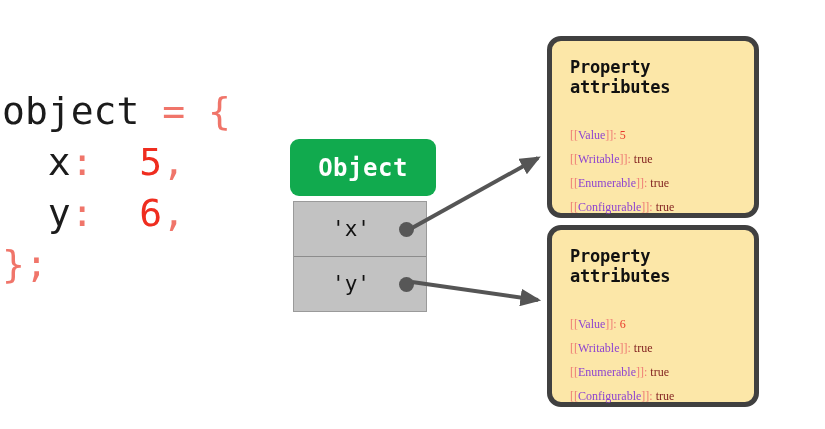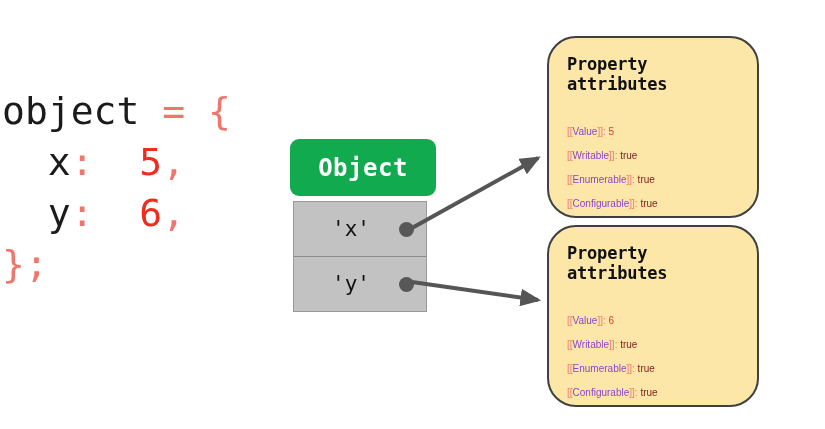--- a/index.html
+++ b/index.html
@@ -98,40 +98,40 @@
     pointer-events: none;
     z-index: 2;
   }
 
   
   .attr-card {
     position: absolute;
     left: 547px;
     width: 212px;
     background: #fce7a8;
-    border: 2px solid #404040;
-    border-radius: 29px;
+    border: 5px solid #404040;
+    border-radius: 14px;
     box-sizing: border-box;
     padding: 16px 18px 14px 18px;
     z-index: 3;
   }
   #attr-card-x { top: 36px; height: 182px; }
   #attr-card-y { top: 225px; height: 182px; }
 
   .attr-title {
     font-family: "DejaVu Sans Mono", monospace;
     font-size: 17px;
     font-weight: bold;
     color: #111111;
     letter-spacing: -0.2px;
     margin-bottom: 26px;
   }
   .attr-lines {
-    font-family: Liberation Sans, sans-serif;
-    font-size: 10px;
+    font-family: Liberation Serif, serif;
+    font-size: 12px;
     line-height: 24px;
     white-space: pre;
   }
   .attr-line { white-space: pre; }
   .t-bracket { color: #ef7b75; }
   .t-name    { color: #8e44d0; }
   .t-colon   { color: #ef7b75; }
   .t-num     { color: #e8392b; }
   .t-bool    { color: #7f1d1d; }
 </style>

